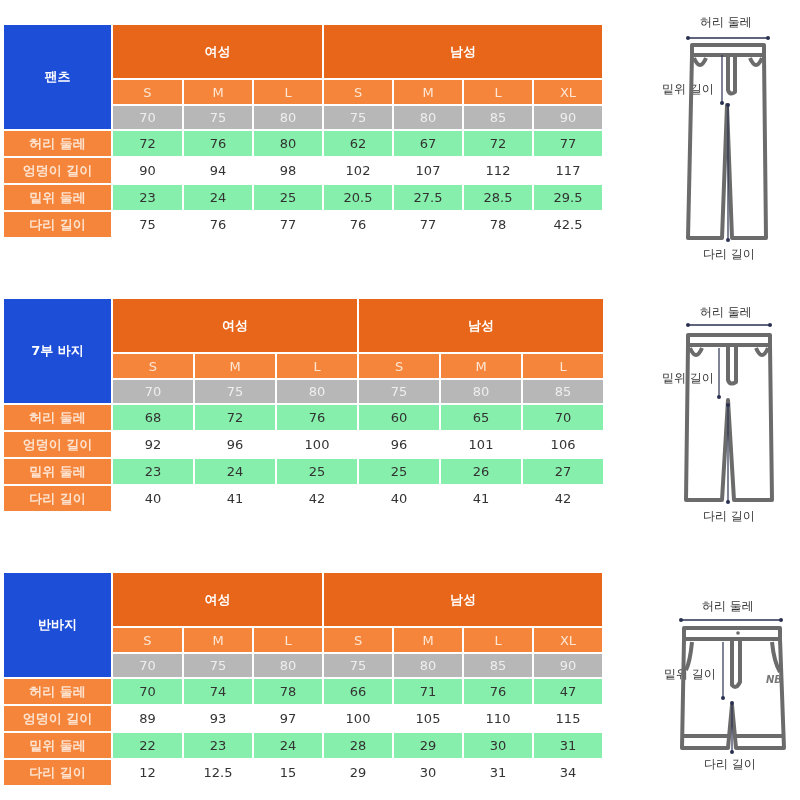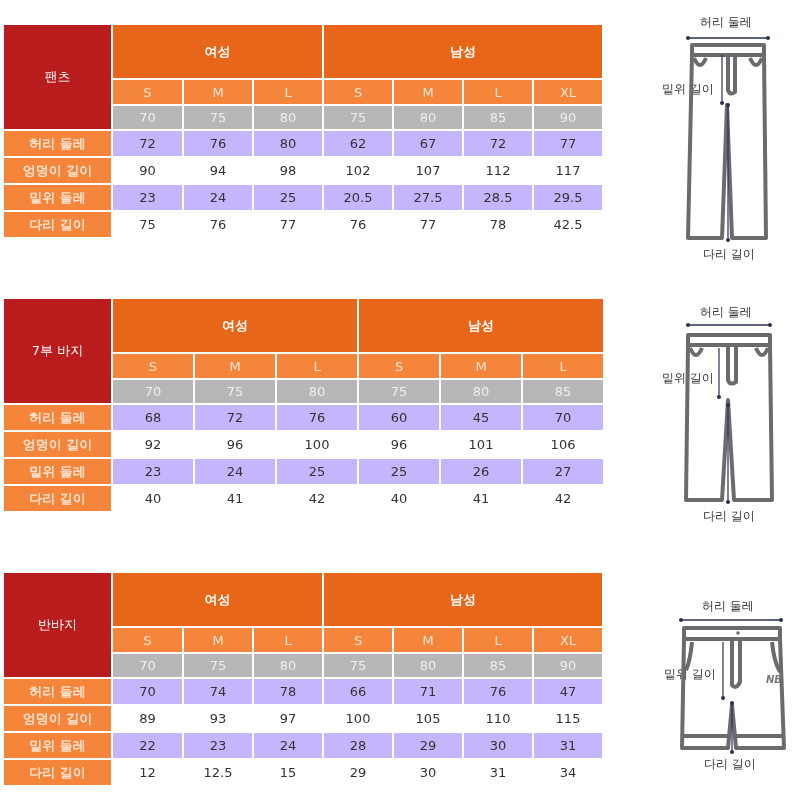--- a/index.html
+++ b/index.html
@@ -1,25 +1,25 @@
 <!DOCTYPE html>
 <html><head>
 <meta charset="utf-8">
 <style>
   html, body { margin:0; padding:0; background:#ffffff; }
   body { width:800px; height:800px; position:relative; overflow:hidden; font-family:"DejaVu Sans", sans-serif; }
   table.size { position:absolute; left:2px; border-collapse:separate; border-spacing:2px; table-layout:fixed; }
   table.size td { padding:0; text-align:center; vertical-align:middle; font-size:13px; }
-  .corner { background:#b91c1c; color:#fff; font-weight:normal; font-size:13px; }
+  .corner { background:#1d4ed8; color:#fff; font-weight:bold; font-size:13px; }
   .gender { background:#e8661a; color:#fff; font-weight:bold; font-size:13px; }
   .size-label { background:#f5853a; color:#fde6d4; font-size:13px; }
   .waist-size { background:#b7b7b7; color:#eeeeee; font-size:13px; }
   .row-label { background:#f5853a; color:#fde3d0; font-size:12px; font-weight:bold; }
   .cell { color:#333333; font-size:13px; }
-  tr.shade td.cell { background:#c4b5fd; }
+  tr.shade td.cell { background:#86efac; }
   tr.plain td.cell { background:#ffffff; }
   .diagram { position:absolute; }
   .diagram .lbl { position:absolute; font-size:12px; color:#333; white-space:nowrap; }
 </style>
 </head>
 <body>
 
 <table class="size" style="top:23px;width:598px;">
   <colgroup>
       <col style="width:107px">
@@ -129,21 +129,21 @@
     <td class="waist-size">75</td>
     <td class="waist-size">80</td>
     <td class="waist-size">85</td>
   </tr>
   <tr class="shade" style="height:25px">
     <td class="row-label">허리 둘레</td>
     <td class="cell">68</td>
     <td class="cell">72</td>
     <td class="cell">76</td>
     <td class="cell">60</td>
-    <td class="cell">45</td>
+    <td class="cell">65</td>
     <td class="cell">70</td>
   </tr>
   <tr class="plain" style="height:25px">
     <td class="row-label">엉덩이 길이</td>
     <td class="cell">92</td>
     <td class="cell">96</td>
     <td class="cell">100</td>
     <td class="cell">96</td>
     <td class="cell">101</td>
     <td class="cell">106</td>

